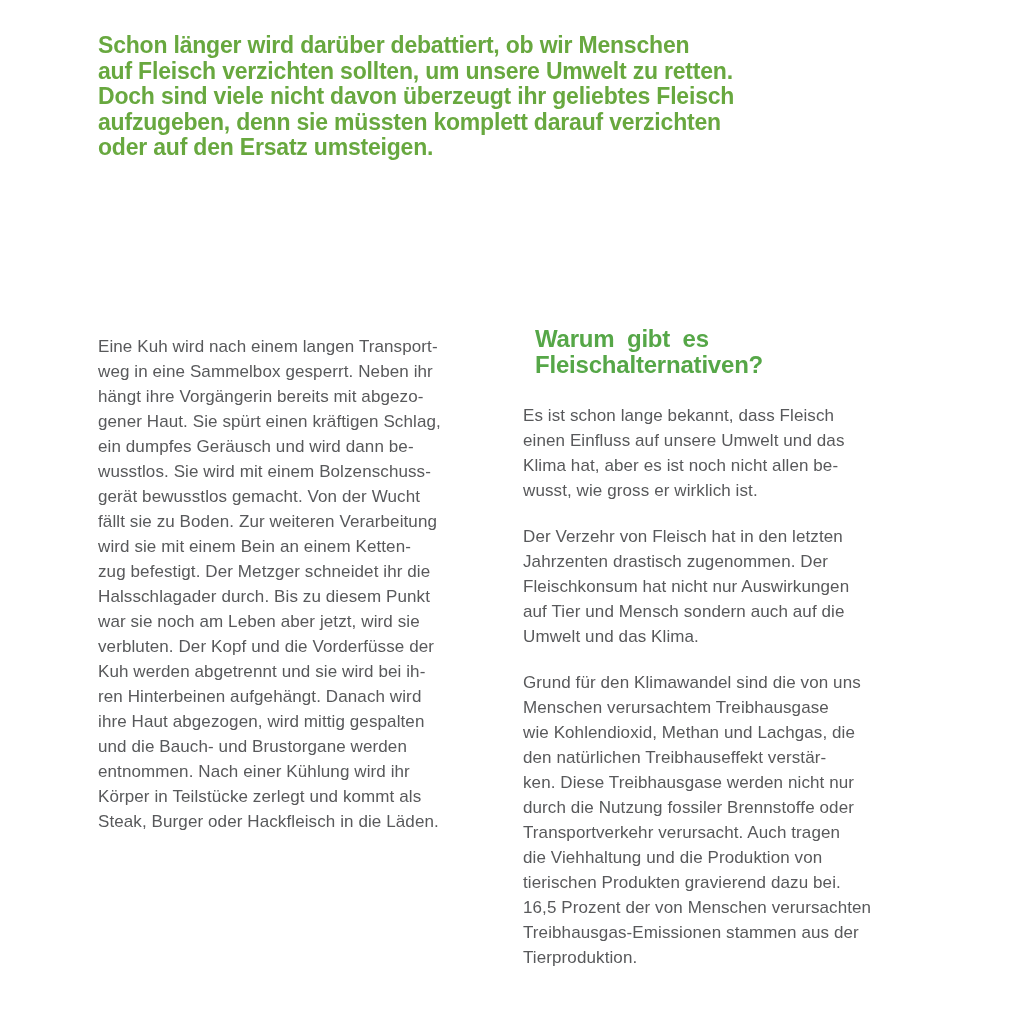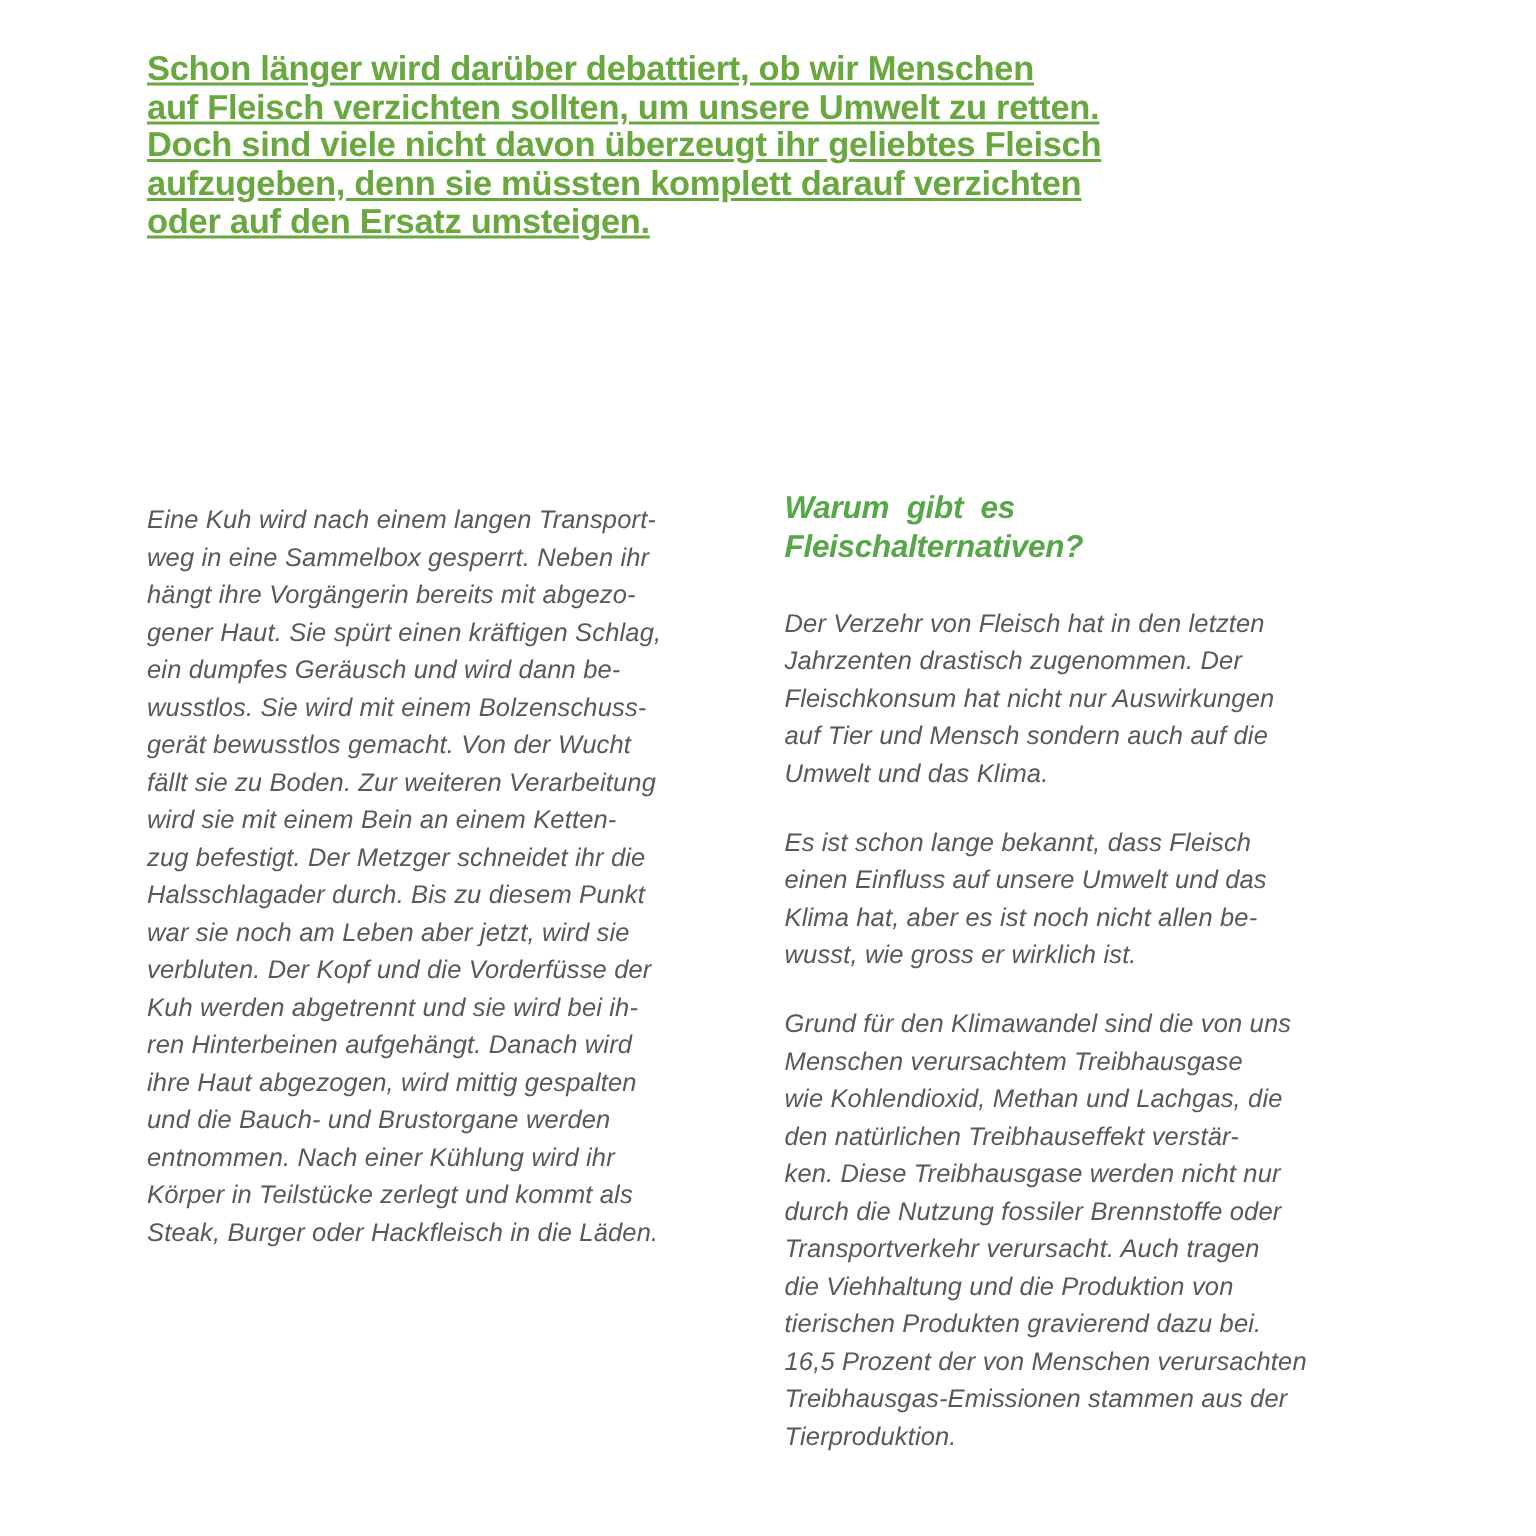--- a/index.html
+++ b/index.html
@@ -23,43 +23,41 @@
   .intro{
     position:absolute;
     left:98px;top:33px;width:830px;
     margin:0;
     font-size:23px;
     line-height:25.5px;
     font-weight:bold;
     letter-spacing:-0.2px;
     color:var(--green-intro);
     white-space:pre-line;
-    text-decoration:underline;
   }
   .question{
     top:180px;
   }
   .col{
     position:absolute;
     width:422px;
-    font-style:italic;
   }
   .col-left{left:98px;top:334px;}
   .col-right{left:523px;top:326px;}
   .col p{
     margin:0 0 21px 0;
     font-size:17px;
     line-height:25px;
     letter-spacing:0.1px;
     color:var(--body-gray);
     white-space:pre-line;
   }
   .section-heading{
-    margin:0 0 25px 0;
-    font-size:21px;
+    margin:0 0 25px 12px;
+    font-size:24px;
     line-height:26px;
     font-weight:bold;
     letter-spacing:-0.2px;
     word-spacing:6px;
     color:var(--green-heading);
     white-space:pre-line;
   }
 </style>
 </head>
 <body>
@@ -92,29 +90,29 @@
 ihre Haut abgezogen, wird mittig gespalten
 und die Bauch- und Brustorgane werden
 entnommen. Nach einer Kühlung wird ihr
 Körper in Teilstücke zerlegt und kommt als
 Steak, Burger oder Hackfleisch in die Läden.</p>
   </div>
 
   <div class="col col-right">
     <h2 class="section-heading">Warum gibt es
 Fleischalternativen?</h2>
+    <p>Es ist schon lange bekannt, dass Fleisch
+einen Einfluss auf unsere Umwelt und das
+Klima hat, aber es ist noch nicht allen be-
+wusst, wie gross er wirklich ist.</p>
     <p>Der Verzehr von Fleisch hat in den letzten
 Jahrzenten drastisch zugenommen. Der
 Fleischkonsum hat nicht nur Auswirkungen
 auf Tier und Mensch sondern auch auf die
 Umwelt und das Klima.</p>
-    <p>Es ist schon lange bekannt, dass Fleisch
-einen Einfluss auf unsere Umwelt und das
-Klima hat, aber es ist noch nicht allen be-
-wusst, wie gross er wirklich ist.</p>
     <p>Grund für den Klimawandel sind die von uns
 Menschen verursachtem Treibhausgase
 wie Kohlendioxid, Methan und Lachgas, die
 den natürlichen Treibhauseffekt verstär-
 ken. Diese Treibhausgase werden nicht nur
 durch die Nutzung fossiler Brennstoffe oder
 Transportverkehr verursacht. Auch tragen
 die Viehhaltung und die Produktion von
 tierischen Produkten gravierend dazu bei.
 16,5 Prozent der von Menschen verursachten

